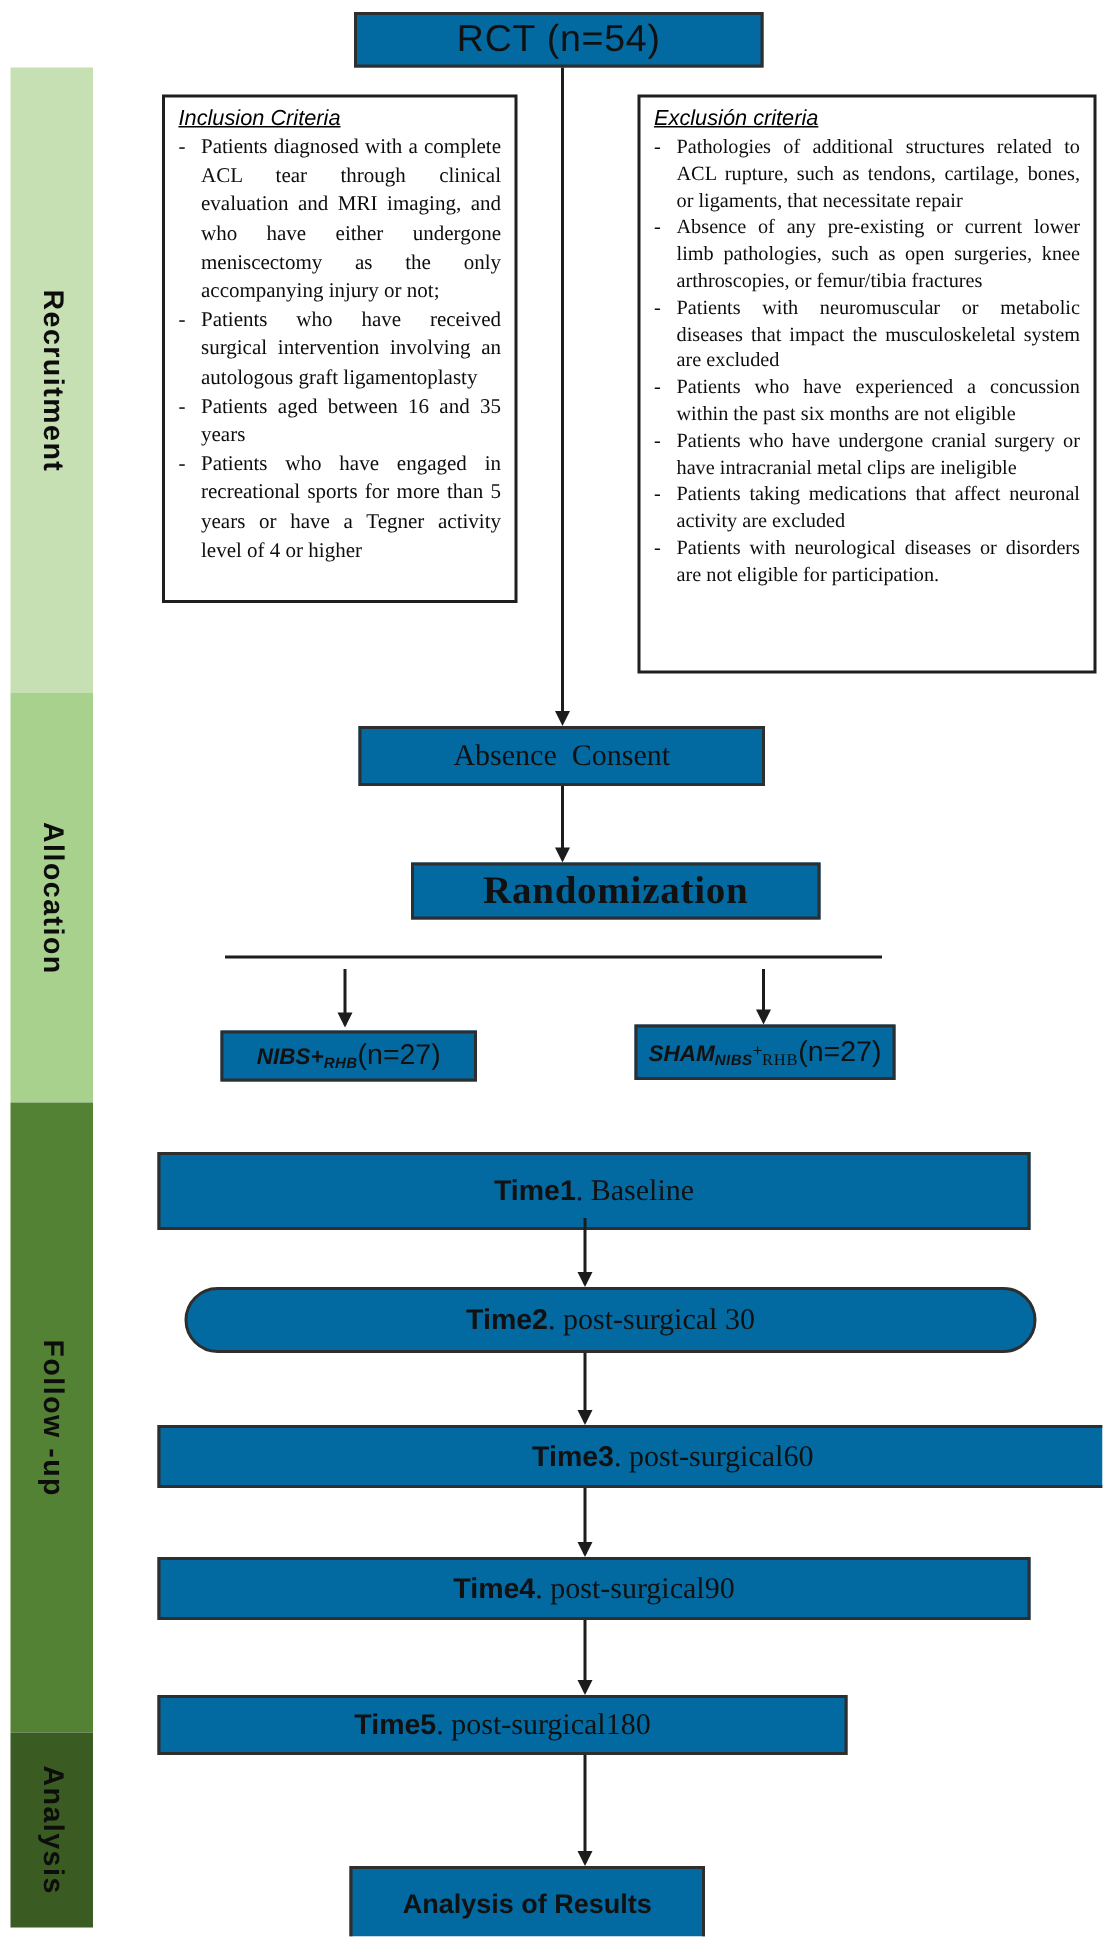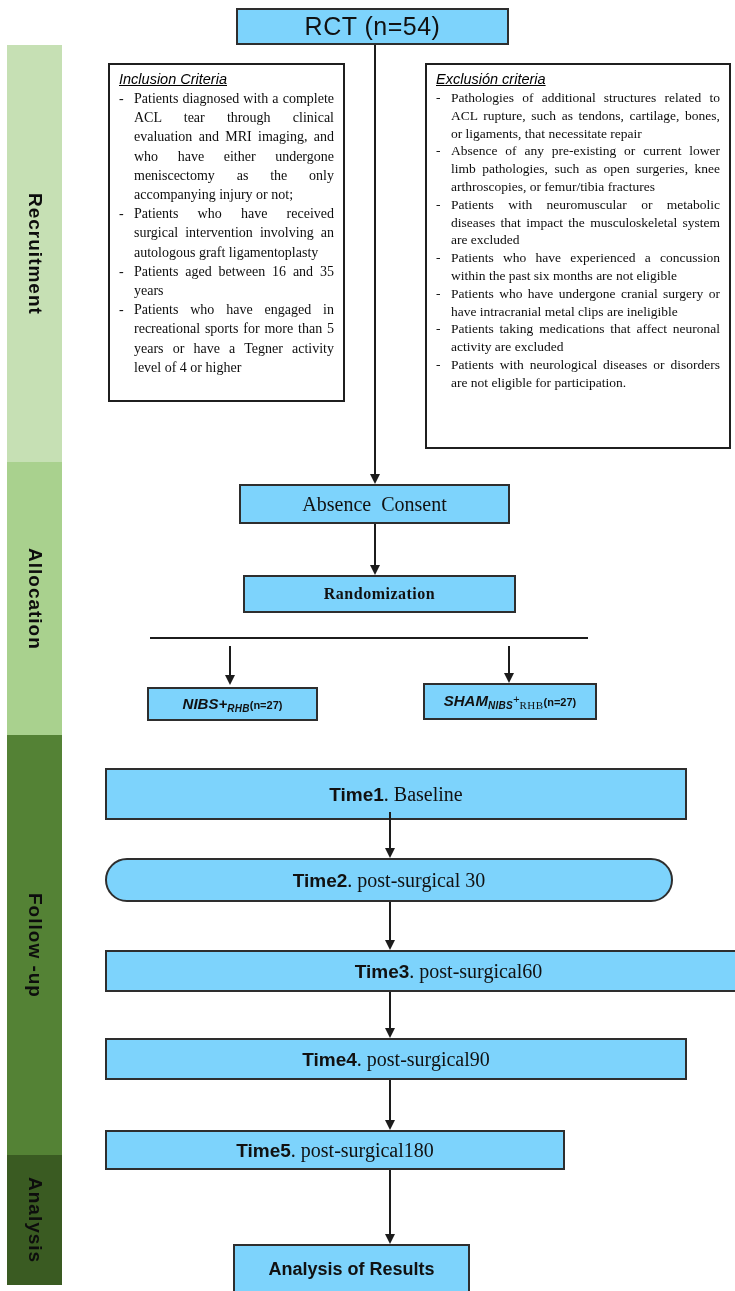--- a/index.html
+++ b/index.html
@@ -12,37 +12,37 @@
     position:absolute;left:7px;width:55px;
     display:flex;align-items:center;justify-content:center;
   }
   .band-label{
     writing-mode:vertical-rl;
     font-weight:bold;font-size:19px;letter-spacing:1px;color:#0d0d0d;
     white-space:nowrap;
   }
   
   .box{
-    position:absolute;background:#7dd3fc;border:2px solid #2e2e2e;
+    position:absolute;background:#0369a1;border:2px solid #2e2e2e;
     display:flex;align-items:center;justify-content:center;
     box-sizing:border-box;text-align:center;
   }
   .rct{font-size:25px;letter-spacing:0.5px;}
   .consent{font-family:"Liberation Serif",serif;font-size:20px;word-spacing:5px;}
-  .random{font-family:"Liberation Serif",serif;font-size:16px;font-weight:bold;letter-spacing:0.5px;}
+  .random{font-family:"Liberation Serif",serif;font-size:26px;font-weight:bold;letter-spacing:0.5px;margin-left:31px;}
   .tbox{font-size:20px;}
   .t-bold{font-weight:bold;font-size:19px;}
   .t-rest{font-family:"Liberation Serif",serif;font-size:20px;white-space:pre-wrap;}
   .final{font-weight:bold;font-size:18px;}
   
   .arm{font-size:15px;font-weight:bold;font-style:italic;}
   .arm .sub{font-size:10px;font-weight:bold;font-style:italic;vertical-align:-3px;letter-spacing:0.3px;}
   .arm .plus-sup{font-size:11px;font-weight:normal;vertical-align:3px;}
   .arm .sub-serif{font-family:"Liberation Serif",serif;font-weight:normal;font-style:normal;font-size:11px;vertical-align:-3px;letter-spacing:0.5px;}
-  .arm .rest{font-weight:bold;font-style:normal;font-size:11px;}
+  .arm .rest{font-weight:normal;font-style:normal;font-size:19px;}
   
   .crit{
     position:absolute;background:#fff;border:2px solid #1f1f1f;box-sizing:border-box;
     padding:6px 9px 4px 9px;
   }
   .crit-title{
     font-style:italic;text-decoration:underline;font-size:14.5px;color:#000000;
     margin-bottom:2px;
   }
   .crit-item{display:flex;font-family:"Liberation Serif",serif;color:#0d0d0d;}
@@ -164,21 +164,21 @@
     <span><span>SHAM</span><span class="sub">NIBS</span><span class="plus-sup">+</span><span class="sub-serif">RHB</span><span class="rest">(n=27)</span></span>
   </div>
 
   <div class="box tbox" style="left:105px;top:768px;width:582px;height:52px;">
     <span><span class="t-bold">Time1</span><span class="t-rest">. Baseline</span></span>
   </div>
   <div class="varrow" style="left:389px;top:812px;height:44px;">
       <span class="head"></span>
     </div>
 
-  <div class="box tbox" style="left:105px;top:858px;width:568px;height:44px;border-radius:22px;">
+  <div class="box tbox" style="left:123px;top:858px;width:568px;height:44px;border-radius:22px;">
     <span><span class="t-bold">Time2</span><span class="t-rest">. post-surgical 30</span></span>
   </div>
   <div class="varrow" style="left:389px;top:902px;height:46px;">
       <span class="head"></span>
     </div>
 
   <div class="box tbox" style="left:105px;top:950px;width:687px;height:42px;">
     <span><span class="t-bold">Time3</span><span class="t-rest">. post-surgical60</span></span>
   </div>
   <div class="varrow" style="left:389px;top:992px;height:44px;">

